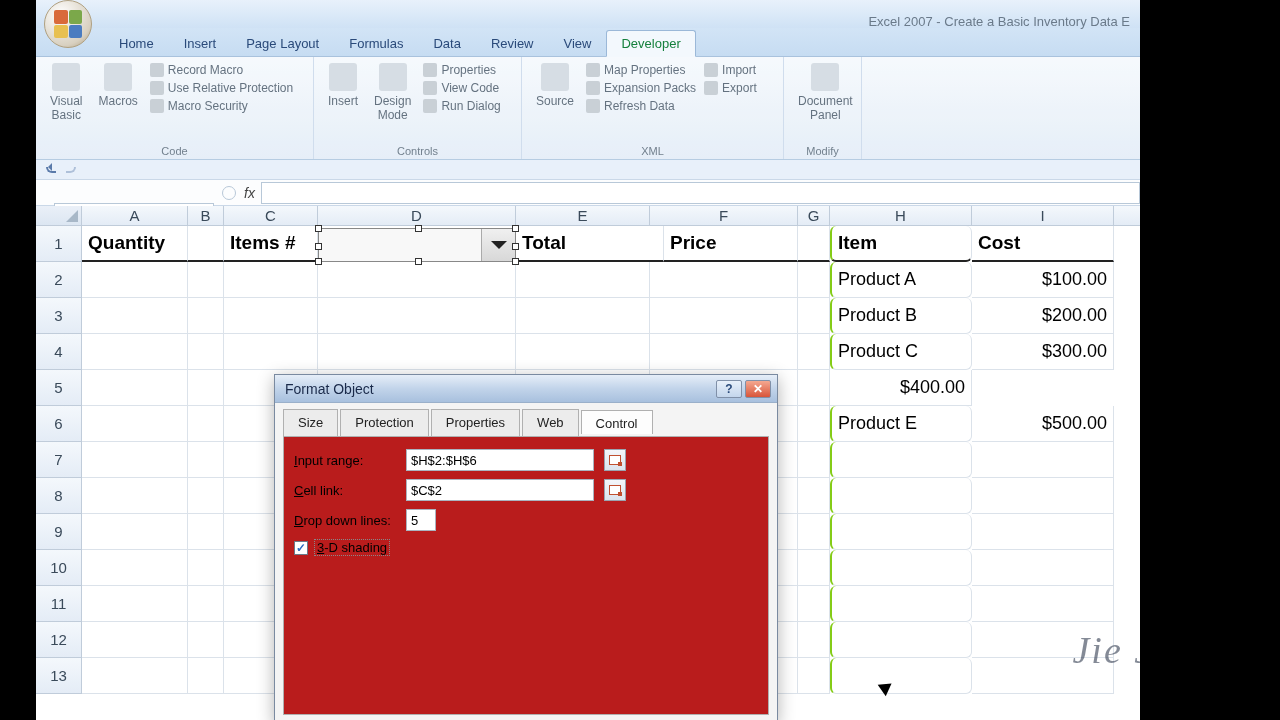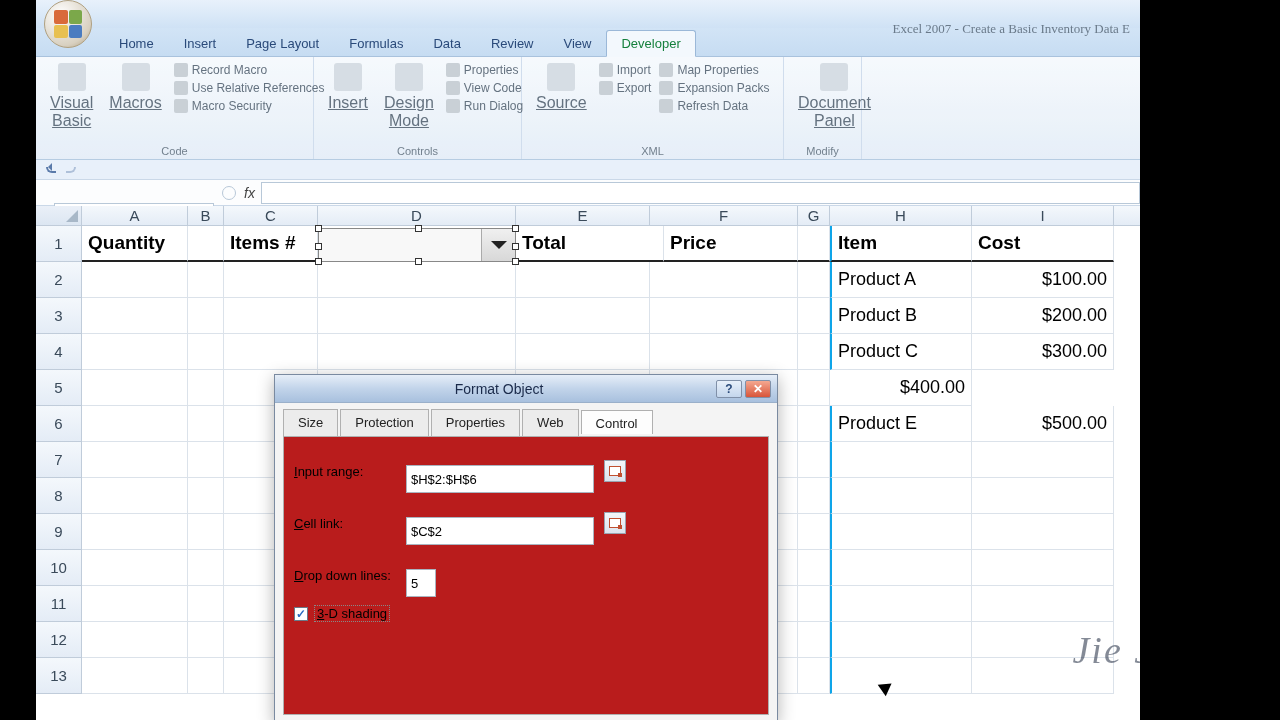--- a/index.html
+++ b/index.html
@@ -6,33 +6,33 @@
 body { background: #000; width: 1280px; height: 720px; overflow: hidden; position: relative; }
 
 .app-frame { position: absolute; left: 36px; top: 0; width: 1104px; height: 720px; background: #fff; }
 
 
 .title-bar { height: 28px; background: linear-gradient(to bottom, #e8f1fb, #cfe2f5); display: flex; align-items: center; position: relative; }
 .office-button { width: 48px; height: 48px; position: absolute; left: 8px; top: 0; border-radius: 50%; background: radial-gradient(circle at 35% 30%, #fff, #d8d0c0 70%, #a89878); border:1px solid #b0a080; z-index: 10; display:flex; align-items:center; justify-content:center; }
 .office-button-inner { width:28px; height:28px; display:grid; grid-template-columns:1fr 1fr; grid-template-rows:1fr 1fr; gap:1px; }
 .ob-q { border-radius:2px; }
 .ob-q.r { background:#d96a3a; } .ob-q.g { background:#7ba84a; } .ob-q.b { background:#4a7cc0; } .ob-q.y { background:#e8c050; }
-.title-text { position: absolute; right: 10px; top: 21px; color: #6a7a8a; font-size: 13px; font-family: Liberation Serif, serif; }
+.title-text { position: absolute; right: 10px; top: 14px; color: #6a7a8a; font-size: 13px; }
 
 
 .ribbon-tabs { height: 28px; background: linear-gradient(to bottom, #d2e4f6, #c6dcf2); display: flex; align-items: flex-end; padding-left: 68px; }
 .ribbon-tab { padding: 5px 14px; font-size: 13px; color: #2a4a7a; cursor: pointer; border: 1px solid transparent; border-bottom:none; }
 .ribbon-tab.active { background: #f3f8fd; border: 1px solid #9bb8d8; border-bottom: 1px solid #f3f8fd; border-radius: 3px 3px 0 0; color: #15803d; margin-bottom:-1px; z-index:2; position:relative; }
 
 
 .ribbon-body { height: 104px; background: linear-gradient(to bottom, #f5f9fd, #e2ecf7); border-top:1px solid #9bb8d8; border-bottom: 1px solid #aac4de; display: flex; opacity: 0.85; }
 .ribbon-group { border-right: 1px solid #c8d8ea; padding: 2px 6px 0 6px; display: flex; flex-direction: column; position: relative; }
 .ribbon-group-label { position: absolute; bottom: 2px; left: 0; right: 0; text-align: center; font-size: 11px; color: #5a6a7a; }
 .rg-content { display: flex; flex: 1; }
-.big-btn { display: flex; flex-direction: column; align-items: center; justify-content: flex-start; padding: 4px 8px; font-size: 16px; color: #4a5a6a; text-align:center;text-decoration:underline; }
+.big-btn { display: flex; flex-direction: column; align-items: center; justify-content: flex-start; padding: 4px 8px; font-size: 12px; color: #4a5a6a; text-align:center; }
 .big-btn-icon { width: 28px; height: 28px; background: #d0d8e0; border-radius: 3px; margin-bottom: 3px; }
 .small-btns { display: flex; flex-direction: column; justify-content: flex-start; gap: 4px; padding: 4px 4px; }
 .small-btn { display: flex; align-items: center; font-size: 12px; color: #4a5a6a; gap: 4px; white-space: nowrap; }
 .small-icon { width: 14px; height: 14px; background: #c0c8d0; border-radius: 2px; }
 
 
 .qat-bar { height: 20px; background: #e8f0fa; border-bottom: 1px solid #cad8e8; display:flex; align-items:center; padding-left:10px; gap:10px; }
 .qat-icon { width:14px; height:14px; }
 .undo-icon { border:2px solid #5a7aaa; border-top:none; border-right:none; width:10px; height:6px; border-radius: 0 0 0 6px; position:relative; }
 .undo-icon::before { content:''; position:absolute; left:-4px; top:-4px; border:4px solid transparent; border-right-color:#5a7aaa; }
@@ -52,50 +52,50 @@
 .corner-cell { width:46px; background: linear-gradient(to bottom,#eaf0f8,#dce6f2); border-right:1px solid #c0ccda; position:relative; }
 .corner-cell::after { content:''; position:absolute; right:3px; bottom:3px; border:6px solid transparent; border-bottom-color:#a8b8c8; border-right-color:#a8b8c8; }
 .col-h { text-align:center; font-size:15px; color:#3a4a5a; border-right:1px solid #c0ccda; display:flex; align-items:center; justify-content:center; }
 .rows { display:flex; flex-direction:column; }
 .row { display:flex; height:36px; }
 .row-h { width:46px; background: linear-gradient(to bottom,#f4f8fc,#e4ecf6); border-right:1px solid #c0ccda; border-bottom:1px solid #c0ccda; display:flex; align-items:center; justify-content:center; font-size:15px; color:#3a4a5a; }
 .cell { border-right:1px solid #dbe2ea; border-bottom:1px solid #dbe2ea; font-size:18px; padding:4px 6px; display:flex; align-items:center; }
 .cell.bold { font-size:19px; }
 .cell.right { justify-content:flex-end; }
 .row1 .cell { border-bottom:2px solid #222;font-weight:bold; }
-.border-left-thick { border-left:2px solid #0ea5e9; }
+.border-left-thick { border-left:2px solid #84cc16;border-radius:6px; }
 
 
 .cA{width:106px;} .cB{width:36px;} .cC{width:94px;} .cD{width:198px;} .cE{width:134px;} .cF{width:148px;} .cG{width:32px;} .cH{width:142px;} .cI{width:142px;}
 
 
 .dropdown-ctrl { position:absolute; left:282px; top:22px; width:198px; height:34px; border:1px solid #888; background:#f8f8f8; display:flex; }
 .dropdown-ctrl .dd-body { flex:1; }
 .dropdown-ctrl .dd-btn { width:34px; background: linear-gradient(to bottom,#f0f0f0,#d8d8d8); border-left:1px solid #aaa; display:flex; align-items:center; justify-content:center; }
 .dd-btn-arrow { border:8px solid transparent; border-top-color:#222; margin-top:8px; }
 .sel-handle { position:absolute; width:7px; height:7px; background:#fff; border:1px solid #333; }
 
 
 .dialog { position:absolute; left:238px; top:168px; width:504px; height:348px; background:#f4f4f4; border:1px solid #7a8aa0; box-shadow: 0 4px 16px rgba(0,0,0,0.3); }
-.dialog-title { height:28px; background: linear-gradient(to bottom,#e6eef8,#c2d4ea,#a8c0de); display:flex; align-items:center; padding:0 6px; color:#1a2a4a; font-size:14px; border-bottom:1px solid #9ab0ca;text-align:center; }
+.dialog-title { height:28px; background: linear-gradient(to bottom,#e6eef8,#c2d4ea,#a8c0de); display:flex; align-items:center; padding:0 6px; color:#1a2a4a; font-size:14px; border-bottom:1px solid #9ab0ca; }
 .dialog-title-text { flex:1; padding-left:4px; }
 .dlg-btn { width:26px; height:18px; margin-left:3px; border:1px solid #8090a8; display:flex; align-items:center; justify-content:center; font-size:12px; border-radius:2px; }
 .dlg-help { background: linear-gradient(to bottom,#e8f0fa,#c4d6ec); color:#2a4a7a; font-weight:bold; }
 .dlg-close { background: linear-gradient(to bottom,#f4a890,#d8553a); color:#fff; font-weight:bold; }
 
 .dialog-body { padding:6px 8px; }
 .dlg-tabs { display:flex; border-bottom:1px solid #b0b0b0; height:28px; }
 .dlg-tab { padding:5px 14px; font-size:13px; border:1px solid #b0b0b0; background:#ececec; margin-right:2px; border-bottom:none; color:#222; }
 .dlg-tab.active { background:#fdfdfd; position:relative; top:1px; height:24px; }
 .dlg-pane { border:1px solid #b0b0b0; border-top:none; background:#b91c1c; height:278px; padding:12px 10px; position:relative; }
 
 .fld-row { display:flex; align-items:center; margin-bottom:8px; gap:8px; }
 .fld-label { width:104px; font-size:13px; }
 .fld-label u { text-decoration: underline; }
-.fld-input { height:28px; border:1px solid #aab4c0; background:#fff; font-size:13px; padding:0 4px;margin-top:16px; }
+.fld-input { height:22px; border:1px solid #aab4c0; background:#fff; font-size:13px; padding:0 4px; }
 .fld-input.w190 { width:188px; }
 .fld-input.w30 { width:30px; }
 .range-btn { width:22px; height:22px; border:1px solid #9aa4b0; background: linear-gradient(to bottom,#f4f6fa,#dce4ee); margin-left:2px; display:flex; align-items:center; justify-content:center; }
 .range-btn-inner { width:12px; height:10px; border:1px solid #c05030; background:#fff; position:relative; }
 .range-btn-inner::after { content:''; position:absolute; right:-2px; bottom:-2px; width:4px; height:4px; background:#c05030; }
 
 .chk-row { display:flex; align-items:center; gap:6px; margin-top:6px; }
 .chk { width:14px; height:14px; border:1px solid #6a7a8a; background:#fff; display:flex; align-items:center; justify-content:center; color:#2a6ac0; font-size:12px; font-weight:bold; }
 .chk-label { font-size:13px; border:1px dotted #888; padding:0 2px; }
 
@@ -146,21 +146,21 @@
             <div class="big-btn-icon"></div>
             <span>Macros</span>
           </div>
         <div class="small-btns">
           <div class="small-btn">
               <span class="small-icon"></span>
               <span>Record Macro</span>
             </div>
           <div class="small-btn">
               <span class="small-icon"></span>
-              <span>Use Relative References</span>
+              <span>Use Relative Protection</span>
             </div>
           <div class="small-btn">
               <span class="small-icon"></span>
               <span>Macro Security</span>
             </div>
         </div>
       </div>
       <div class="ribbon-group-label">Code</div>
     </div>
     <div class="ribbon-group" style="width:208px">
@@ -193,39 +193,39 @@
     </div>
     <div class="ribbon-group" style="width:262px">
       <div class="rg-content">
         <div class="big-btn">
             <div class="big-btn-icon"></div>
             <span>Source</span>
           </div>
         <div class="small-btns">
           <div class="small-btn">
               <span class="small-icon"></span>
+              <span>Map Properties</span>
+            </div>
+          <div class="small-btn">
+              <span class="small-icon"></span>
+              <span>Expansion Packs</span>
+            </div>
+          <div class="small-btn">
+              <span class="small-icon"></span>
+              <span>Refresh Data</span>
+            </div>
+        </div>
+        <div class="small-btns">
+          <div class="small-btn">
+              <span class="small-icon"></span>
               <span>Import</span>
             </div>
           <div class="small-btn">
               <span class="small-icon"></span>
               <span>Export</span>
-            </div>
-        </div>
-        <div class="small-btns">
-          <div class="small-btn">
-              <span class="small-icon"></span>
-              <span>Map Properties</span>
-            </div>
-          <div class="small-btn">
-              <span class="small-icon"></span>
-              <span>Expansion Packs</span>
-            </div>
-          <div class="small-btn">
-              <span class="small-icon"></span>
-              <span>Refresh Data</span>
             </div>
         </div>
       </div>
       <div class="ribbon-group-label">XML</div>
     </div>
     <div class="ribbon-group" style="width:78px">
       <div class="rg-content">
         <div class="big-btn">
             <div class="big-btn-icon"></div>
             <span style="white-space:pre-line">Document

